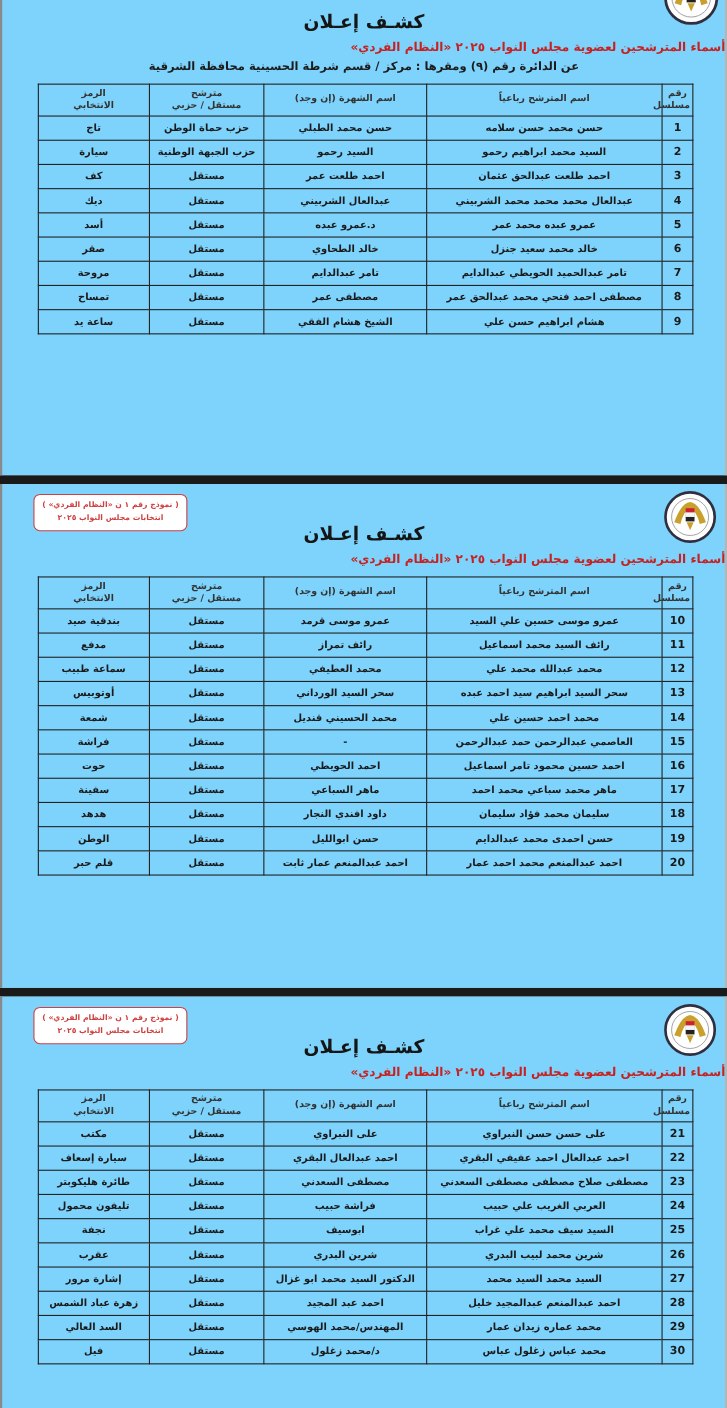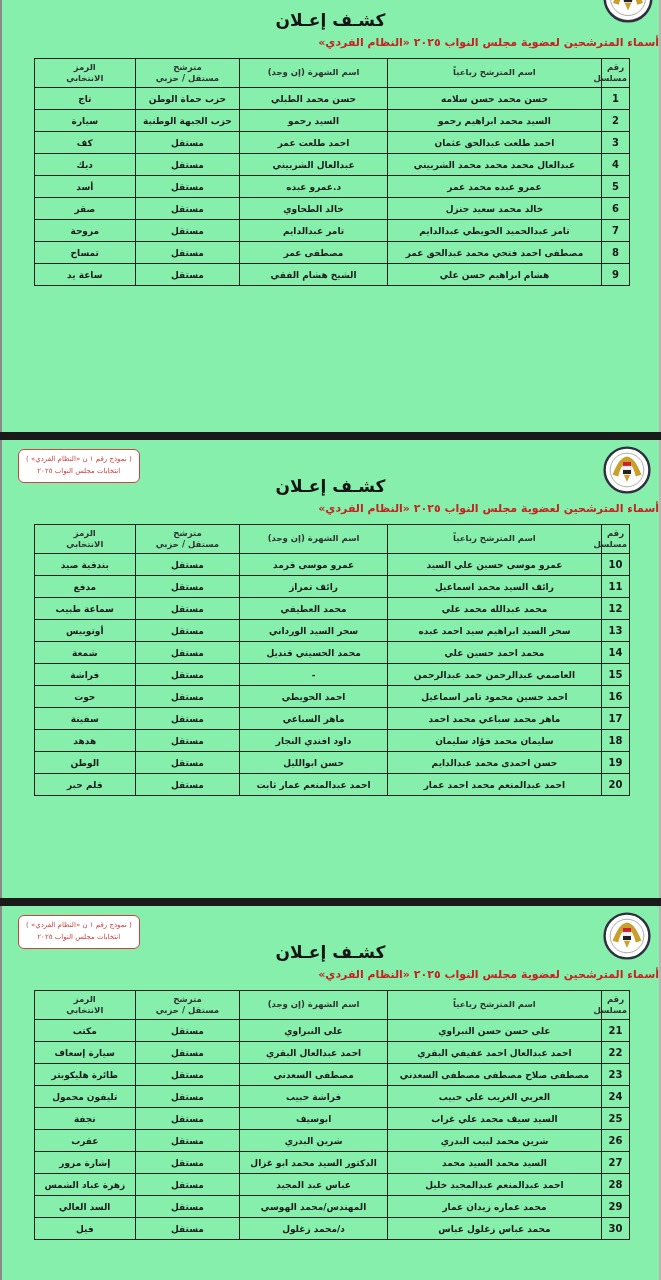--- a/index.html
+++ b/index.html
@@ -5,21 +5,21 @@
   html,body{margin:0;padding:0;}
   body{
     width:661px;height:1280px;
     background:#cfcfcf;
     font-family:"DejaVu Sans", sans-serif;
     direction:rtl;
     overflow:hidden;
   }
   .page{
     position:relative;
-    background:#86efac;
+    background:#7dd3fc;
     overflow:hidden;
     box-sizing:border-box;
     border-left:2px solid #8a8a8a;
     border-right:2px solid #b5b5b5;
   }
   .pg1{height:432px;}
   .pg2{height:458px;}
   .pg3{height:374px;}
   .sep{height:8px;background:#1a1a1a;}
   .title{
@@ -50,23 +50,23 @@
     text-align:center;height:21px;padding:0 3px;
     overflow:hidden;white-space:nowrap;
   }
   col.c-serial{width:4.7%;}
   col.c-name{width:36%;}
   col.c-shohra{width:24.8%;}
   col.c-party{width:17.6%;}
   col.c-symbol{width:16.9%;}
   td:first-child{font-size:10px;}
   .stamp{
-    position:absolute;left:16px;top:9px;
+    position:absolute;left:28px;top:9px;
     border:1px solid #cf4040;border-radius:6px;
-    color:#cf4040;font-size:7px;font-weight:normal;
+    color:#cf4040;font-size:7px;font-weight:bold;
     padding:4px 7px;text-align:center;line-height:1.7;
     background:#fff;
   }
   .logo{position:absolute;right:8px;top:6px;width:48px;height:48px;}
   .logo-cut{position:absolute;right:6px;top:-27px;width:50px;height:50px;}
 </style>
 </head>
 <body>
 
 <div class="page pg1">
@@ -76,20 +76,21 @@
       <circle cx="30" cy="30" r="21" fill="#ffffff" stroke="#999999" stroke-width="1"></circle>
       <path d="M12 36 Q20 14 30 13 Q40 14 48 36 L41 38 Q37 22 30 21 Q23 22 19 38 Z" fill="#c9a02c"></path>
       <rect x="25" y="20" width="10" height="5" fill="#cf2030"></rect>
       <rect x="25" y="25" width="10" height="5" fill="#f4f4f4" stroke="#aaaaaa" stroke-width="0.3"></rect>
       <rect x="25" y="30" width="10" height="5" fill="#222222"></rect>
       <path d="M26 36 L34 36 L30 45 Z" fill="#c9a02c"></path>
     </svg>
   </div>
   <div class="title">كشـف إعـلان</div>
   <div class="subtitle">أسماء المترشحين لعضوية مجلس النواب ٢٠٢٥ «النظام الفردي»</div>
+  <div class="district">عن الدائرة رقم (٩)   ومقرها : مركز / قسم شرطة  الحسينية   محافظة  الشرقية</div>
   <table>
     <colgroup>
       <col class="c-serial">
         <col class="c-name">
         <col class="c-shohra">
         <col class="c-party">
         <col class="c-symbol">
     </colgroup>
     <thead>
       <tr>
@@ -397,21 +398,21 @@
         <tr>
           <td>27</td>
           <td>السيد محمد السيد محمد</td>
           <td>الدكتور السيد محمد ابو غزال</td>
           <td>مستقل</td>
           <td>إشارة مرور</td>
         </tr>
         <tr>
           <td>28</td>
           <td>احمد عبدالمنعم عبدالمجيد خليل</td>
-          <td>عباس عبد المجيد</td>
+          <td>احمد عبد المجيد</td>
           <td>مستقل</td>
           <td>زهرة عباد الشمس</td>
         </tr>
         <tr>
           <td>29</td>
           <td>محمد عماره زيدان عمار</td>
           <td>المهندس/محمد الهوسي</td>
           <td>مستقل</td>
           <td>السد العالي</td>
         </tr>

